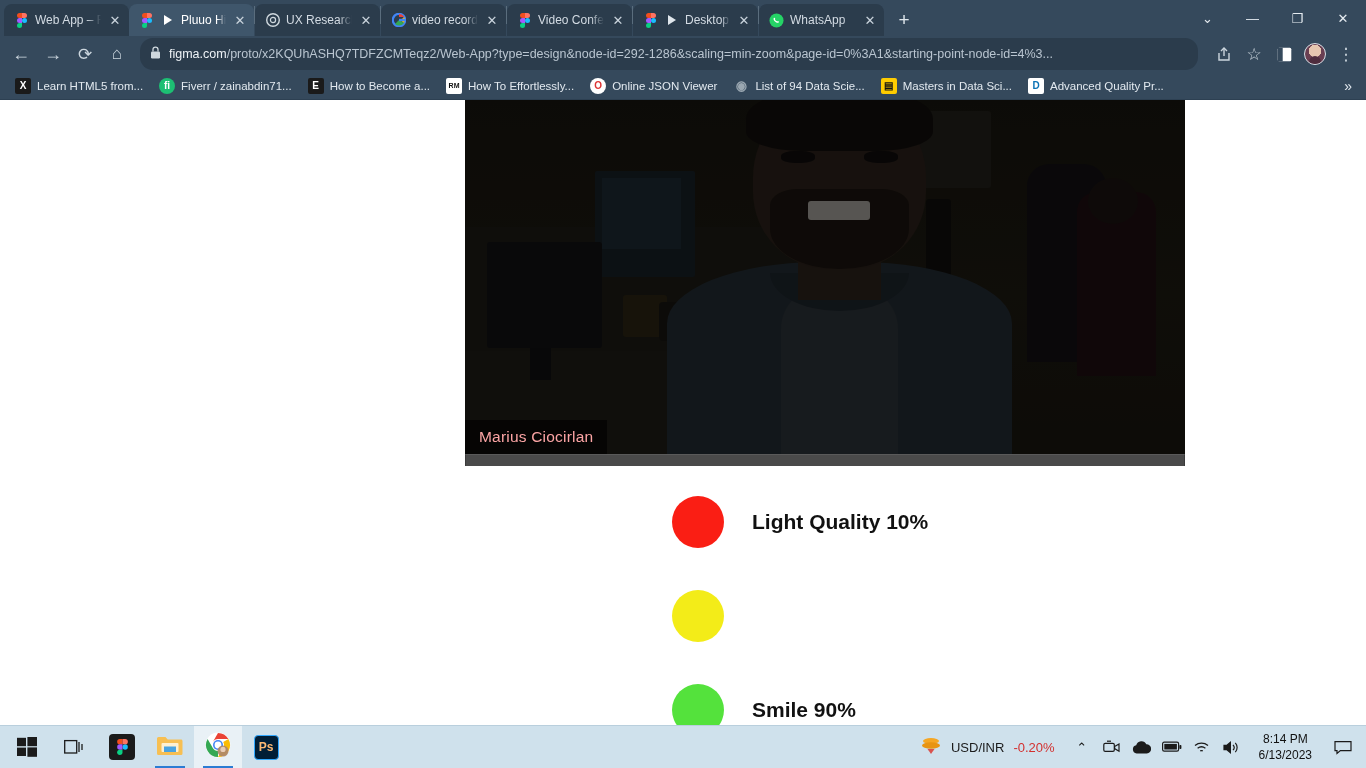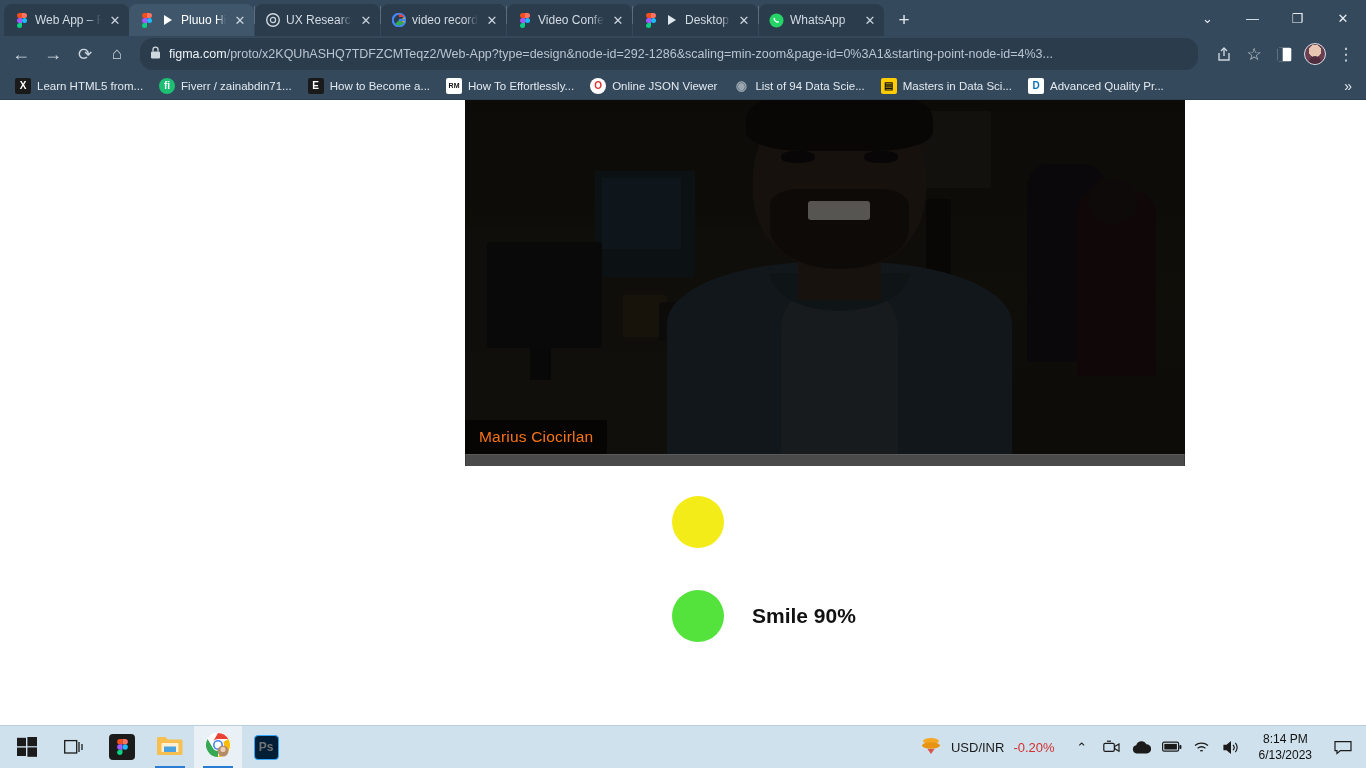--- a/index.html
+++ b/index.html
@@ -138,21 +138,21 @@
   .beard  { position:absolute; left:30%; top:27%; width:40%; height:21%;
             background:#231a14; border-radius:20% 20% 50% 50%; }
   .mouth  { position:absolute; left:41%; top:30%; width:18%; height:5%;
             background:#d9d5cc; border-radius:3px; }
   .eyeL   { position:absolute; left:33%; top:17%; width:10%; height:3.2%; background:#141010; border-radius:40%; }
   .eyeR   { position:absolute; left:57%; top:17%; width:10%; height:3.2%; background:#141010; border-radius:40%; }
   .video-dim { position:absolute; inset:0; background: rgba(0,0,0,0.60); }
   .name-plate {
     position:absolute; left:0; bottom:0; height: 34px; padding: 0 14px;
     background: rgba(0,0,0,0.62); display:flex; align-items:center;
-    color:#f97316; font-size:15.5px; letter-spacing:0.2px;
+    color:#fca5a5; font-size:15.5px; letter-spacing:0.2px;
   }
   .video-bar {
     position:absolute; left:0; right:0; bottom:0; height:12px;
     background:#4a4a4a; border-top:1px solid #5a5a5a;
     border-left:1px solid #3a3a3a; border-right:1px solid #3a3a3a;
   }
 
   
   .metrics { position: absolute; left: 672px; top: 396px; display: flex; flex-direction: column; gap: 42px; }
   .metric { display: flex; align-items: center; gap: 28px; }
@@ -431,20 +431,24 @@
         <div class="video-dim"></div>
         <div class="name-plate">
           <span>Marius Ciocirlan</span>
         </div>
       </div>
       <div class="video-bar"></div>
     </div>
 
     <div class="metrics">
       <div class="metric">
+        <span class="dot" style="background:#fa1e14;"></span>
+        <span class="metric-label">Light Quality 10%</span>
+      </div>
+      <div class="metric">
         <span class="dot" style="background:#f3ec18;"></span>
       </div>
       <div class="metric">
         <span class="dot" style="background:#54e23c;"></span>
         <span class="metric-label">Smile 90%</span>
       </div>
     </div>
 
   </div>
 </div>
@@ -498,21 +502,21 @@
         <path d="M13 25A12 12 0 012.6 7l5.2 9a6 6 0 005.2 3z" fill="#34a853"></path>
         <circle cx="13" cy="13" r="5" fill="#4285f4"></circle>
         <circle cx="13" cy="13" r="3.4" fill="#fff"></circle>
         <circle cx="18" cy="19" r="5.5" fill="#b08968" opacity="0.95"></circle>
         <circle cx="18" cy="17.4" r="2.6" fill="#e9cdb6"></circle>
       </svg>
     </span>
   </div>
 
   <div class="tbtask">
-    <span style="width:25px;height:25px;background:#001e36;border:1.5px solid #31a8ff;border-radius:4px;display:flex;align-items:center;justify-content:center;color:#737373;font-size:12px;font-weight:bold;">Ps</span>
+    <span style="width:25px;height:25px;background:#001e36;border:1.5px solid #31a8ff;border-radius:4px;display:flex;align-items:center;justify-content:center;color:#fdba74;font-size:12px;font-weight:bold;">Ps</span>
   </div>
 
   <div class="tray">
     <div class="tray-stock">
       <span class="stock-ico">
         <svg width="22" height="20" viewBox="0 0 22 20">
           <ellipse cx="11" cy="5" rx="8" ry="3" fill="#f5a623"></ellipse>
           <ellipse cx="11" cy="9.5" rx="9" ry="3.2" fill="#e89412"></ellipse>
           <path d="M7.5 13h7l-3.5 5z" fill="#d9534f"></path>
         </svg>

